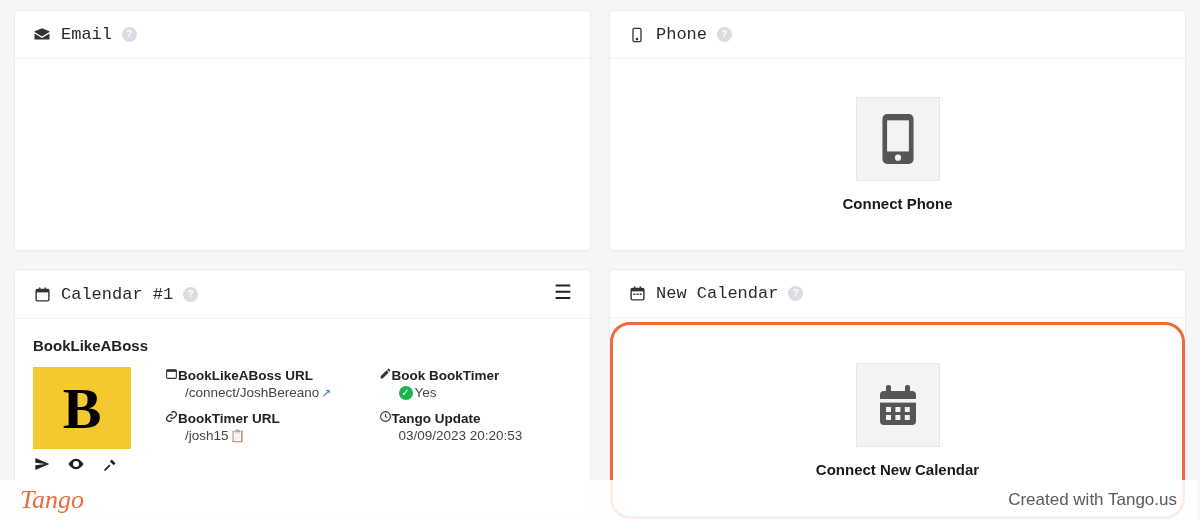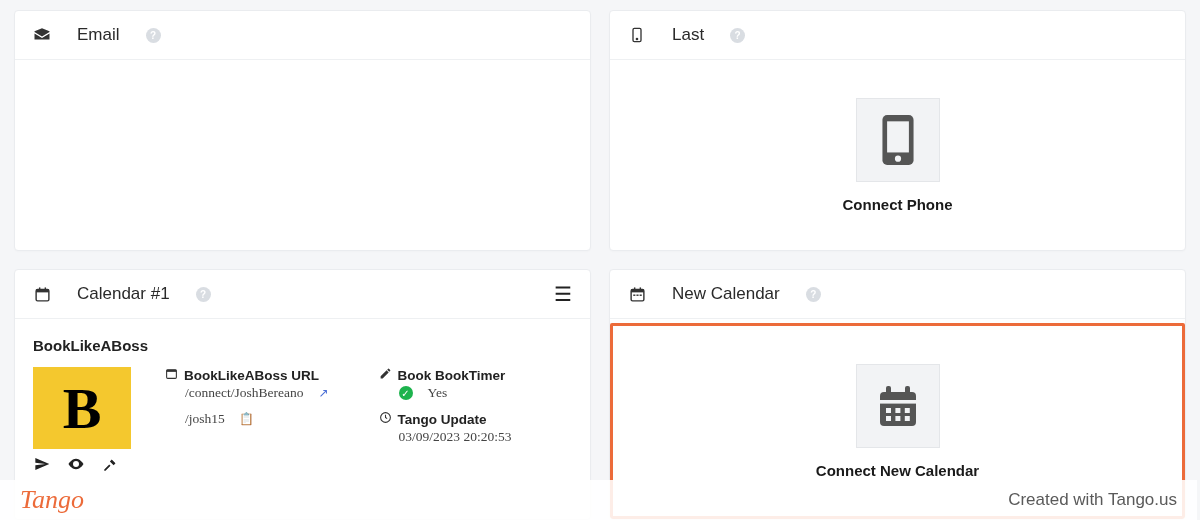--- a/index.html
+++ b/index.html
@@ -24,21 +24,22 @@
     display: flex;
     flex-direction: column;
     overflow: hidden;
     box-shadow: 0 1px 2px rgba(0,0,0,0.02);
   }
   .card-header {
     display: flex;
     align-items: center;
     padding: 14px 18px;
     border-bottom: 1px solid #eef0f2;
-    gap: 26px;
+    gap: 10px;
+    font-family: Liberation Mono, monospace;
   }
   .card-header .title {
     font-size: 17px;
     font-weight: 500;
     color: #2a2a2a;
   }
   .help-icon {
     width: 15px; height: 15px; border-radius: 50%;
     background: #d9dde2;
     color: #fff;
@@ -83,29 +84,29 @@
   }
   .logo-b {
     width: 98px; height: 82px;
     background: #f4c82e;
     display: flex; align-items: center; justify-content: center;
     font-size: 58px; font-weight: 800; color: #000;
     font-family: Georgia, 'Times New Roman', serif;
   }
   .toolbar-row { display: flex; gap: 16px; margin-top: 6px; }
   .mini-icon { width: 18px; height: 18px; display: inline-flex; align-items:center; justify-content:center; color:#333; }
-  .field-label { font-size: 13.5px; font-weight: 700; display: flex; align-items: center; gap: 6px; }
-  .field-value { font-size: 13.5px; color: #444; display:flex; align-items:center; gap:15px; margin-top:2px; margin-bottom:10px; padding-left: 20px; font-family: Liberation Serif, serif; }
+  .field-label { font-size: 13.5px; font-weight: 700; display: flex; align-items: center; gap: 0; }
+  .field-value { font-size: 13.5px; color: #444; display:flex; align-items:center; gap:2px; margin-top:2px; margin-bottom:10px; padding-left: 20px; }
   .green-check { width:14px; height:14px; border-radius:50%; background:#1db34d; color:#fff; font-size:10px; display:inline-flex; align-items:center; justify-content:center; }
   .ext-link-icon { color:#4a6fd6; font-size:12px; }
   .copy-icon { color:#888; font-size:12px; }
   
   .highlight {
     border: 3px solid #ec6b3a;
-    border-radius: 2px;
+    border-radius: 20px;
     position: relative;
     margin-top: 4px;
   }
   
   .footer {
     position: absolute;
     left: 0; right: 3px; bottom: 0;
     height: 40px;
     background: rgba(255,255,255,0.88);
     display: flex; align-items: center; justify-content: space-between;
@@ -138,21 +139,21 @@
   </div>
 
   <div class="card">
     <div class="card-header">
       <span class="mini-icon">
         <svg width="16" height="16" viewBox="0 0 24 24" fill="none" stroke="#333" stroke-width="2">
             <rect x="6" y="2" width="12" height="20" rx="2"></rect>
             <circle cx="12" cy="18" r="1" fill="#333"></circle>
           </svg>
       </span>
-      <span class="title">Last</span>
+      <span class="title">Phone</span>
       <span class="help-icon">?</span>
     </div>
     <div class="card-body">
       <div class="icon-box">
         <svg width="40" height="56" viewBox="0 0 24 36" fill="#555">
             <rect x="2" y="2" width="20" height="32" rx="3" fill="#555"></rect>
             <rect x="5" y="6" width="14" height="20" fill="#f2f3f5"></rect>
             <circle cx="12" cy="30" r="2" fill="#f2f3f5"></circle>
           </svg>
       </div>
@@ -203,20 +204,27 @@
             <span><svg width="13" height="13" viewBox="0 0 24 24" fill="#333">
                   <rect x="3" y="5" width="18" height="16" rx="2" fill="none" stroke="#333" stroke-width="2"></rect>
                   <rect x="3" y="5" width="18" height="4"></rect>
                 </svg></span>
             <span>BookLikeABoss URL</span>
           </div>
           <div class="field-value">
             <span>/connect/JoshBereano</span>
             <span class="ext-link-icon">↗</span>
           </div>
+          <div class="field-label">
+            <span><svg width="13" height="13" viewBox="0 0 24 24" fill="none" stroke="#333" stroke-width="2.5">
+                  <path d="M10 14a5 5 0 007 0l3-3a5 5 0 00-7-7l-1 1"></path>
+                  <path d="M14 10a5 5 0 00-7 0l-3 3a5 5 0 007 7l1-1"></path>
+                </svg></span>
+            <span>BookTimer URL</span>
+          </div>
           <div class="field-value">
             <span>/josh15</span>
             <span class="copy-icon">📋</span>
           </div>
         </div>
         <div>
           <div class="field-label">
             <span><svg width="13" height="13" viewBox="0 0 24 24" fill="#333">
                   <path d="M3 17.25V21h3.75L17.81 9.94l-3.75-3.75L3 17.25zM20.71 7.04a1 1 0 000-1.41l-2.34-2.34a1 1 0 00-1.41 0l-1.83 1.83 3.75 3.75 1.83-1.83z"></path>
                 </svg></span>

